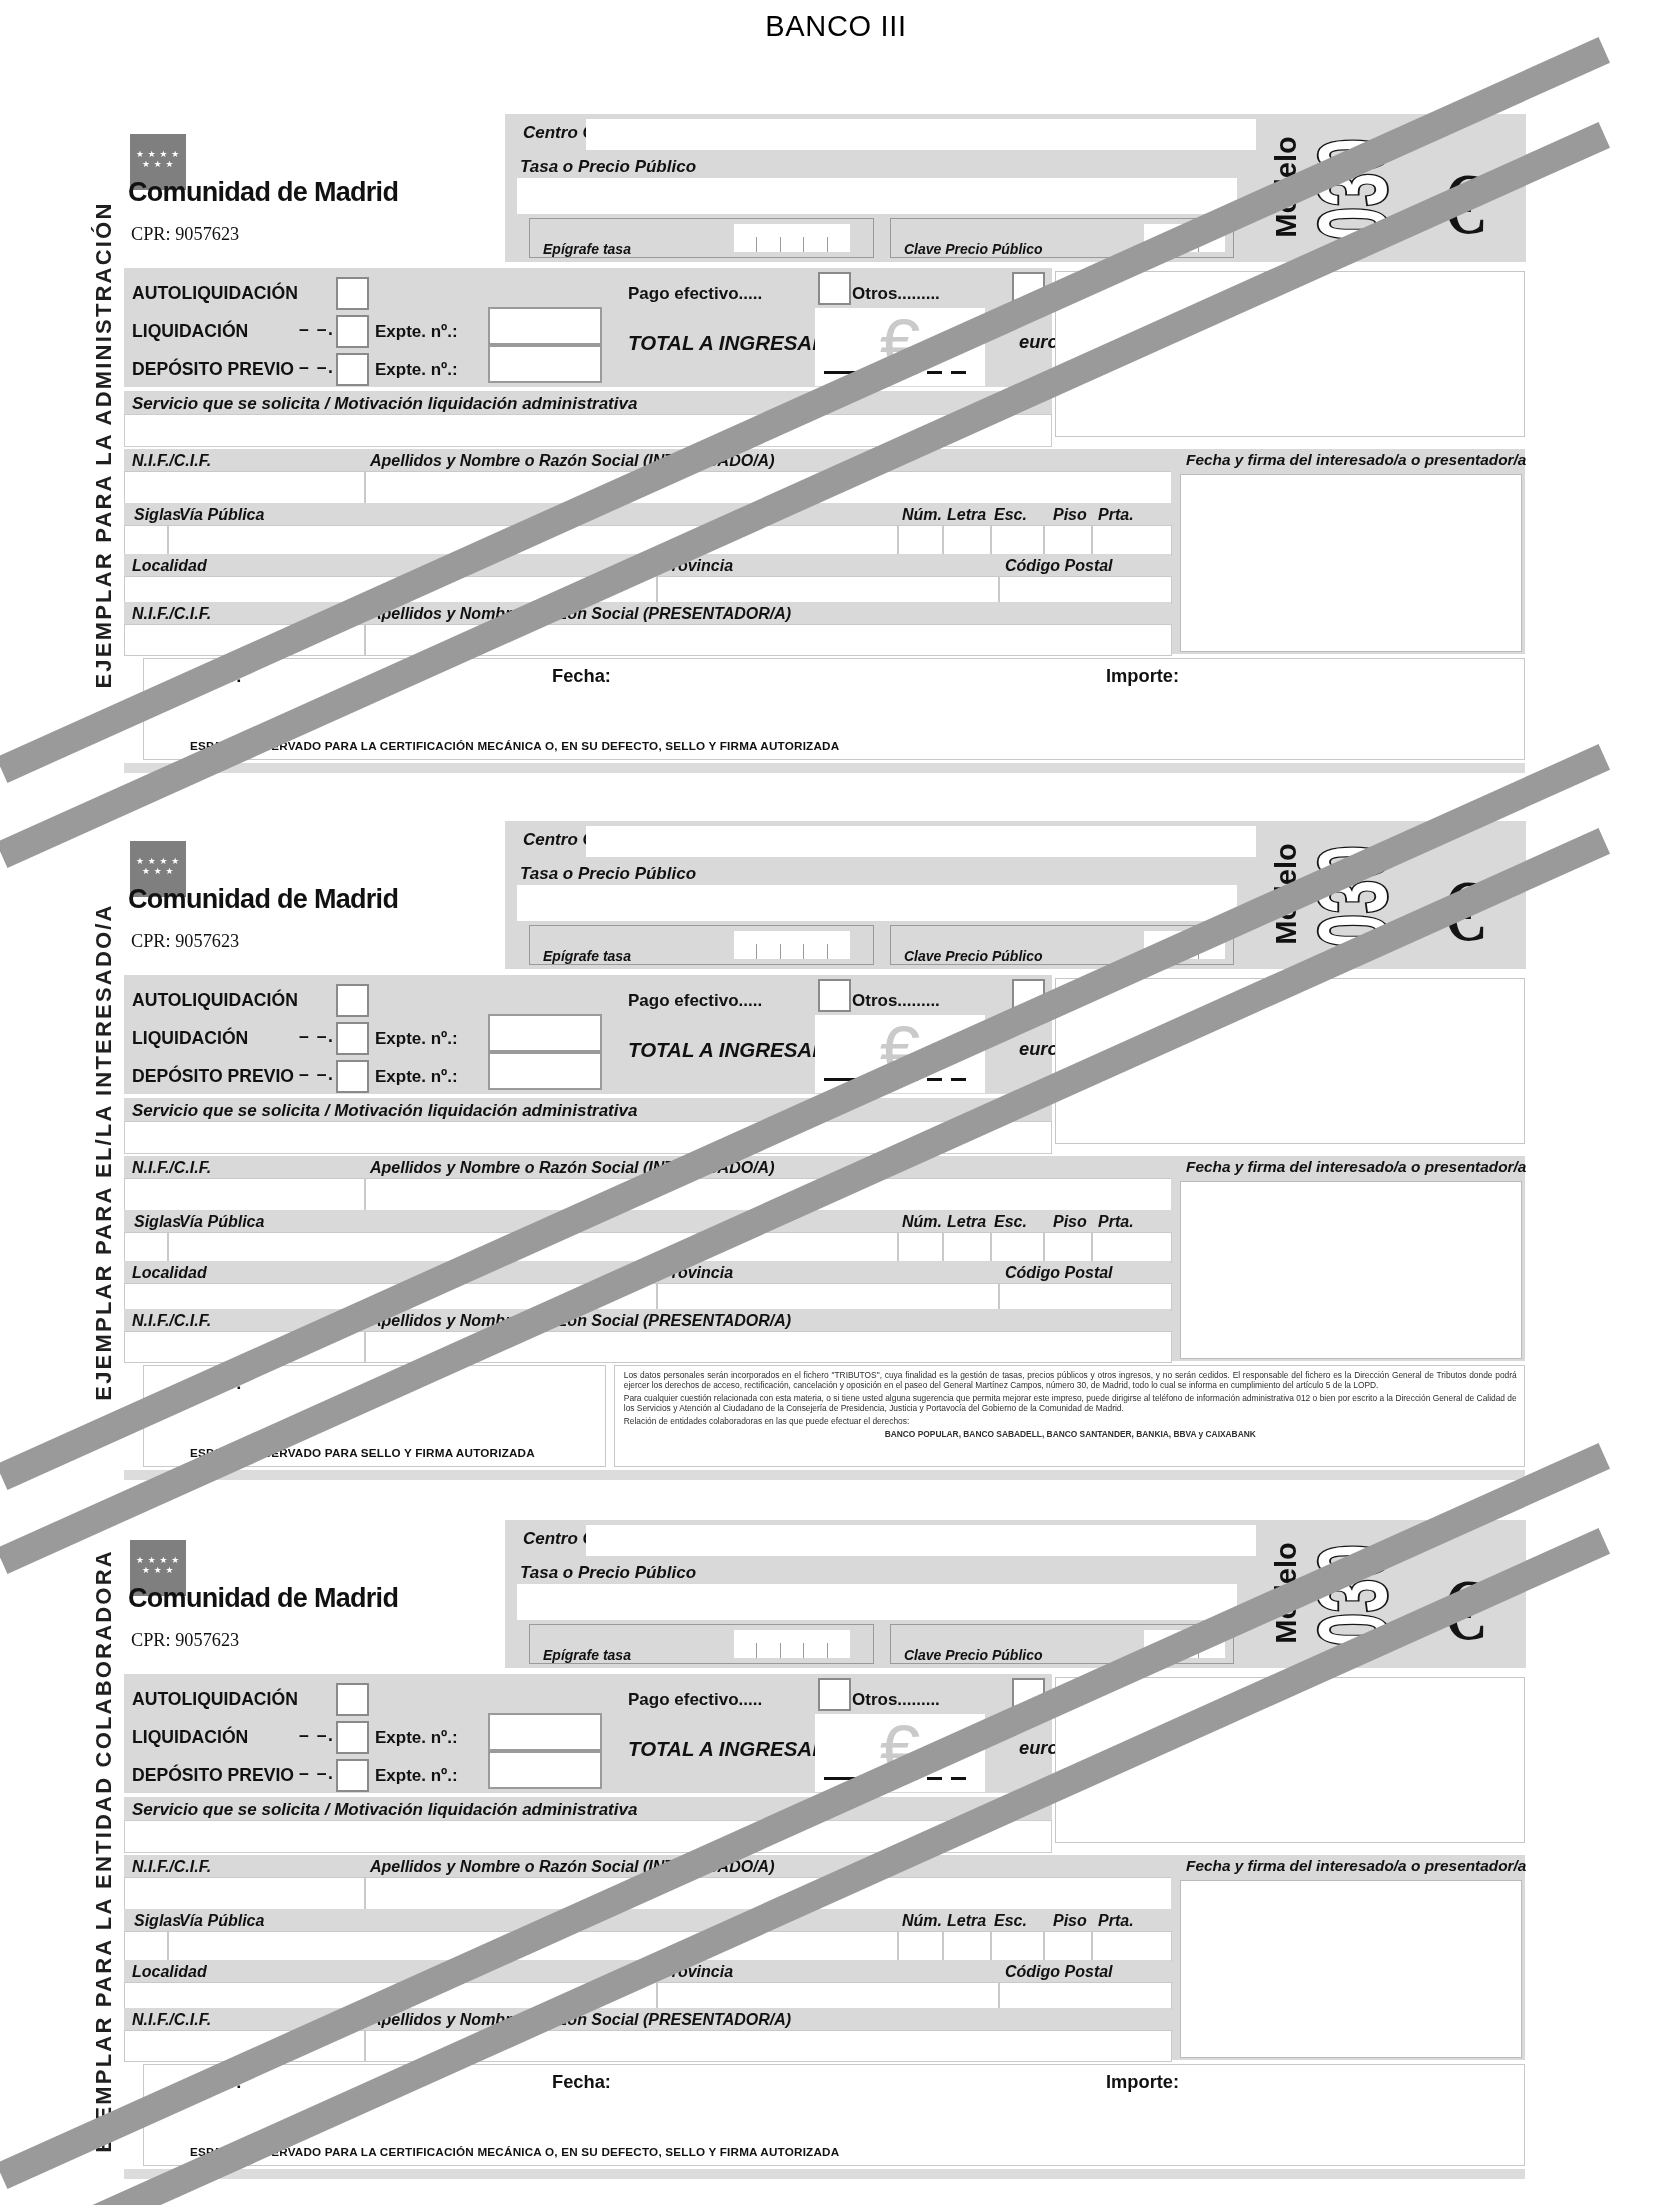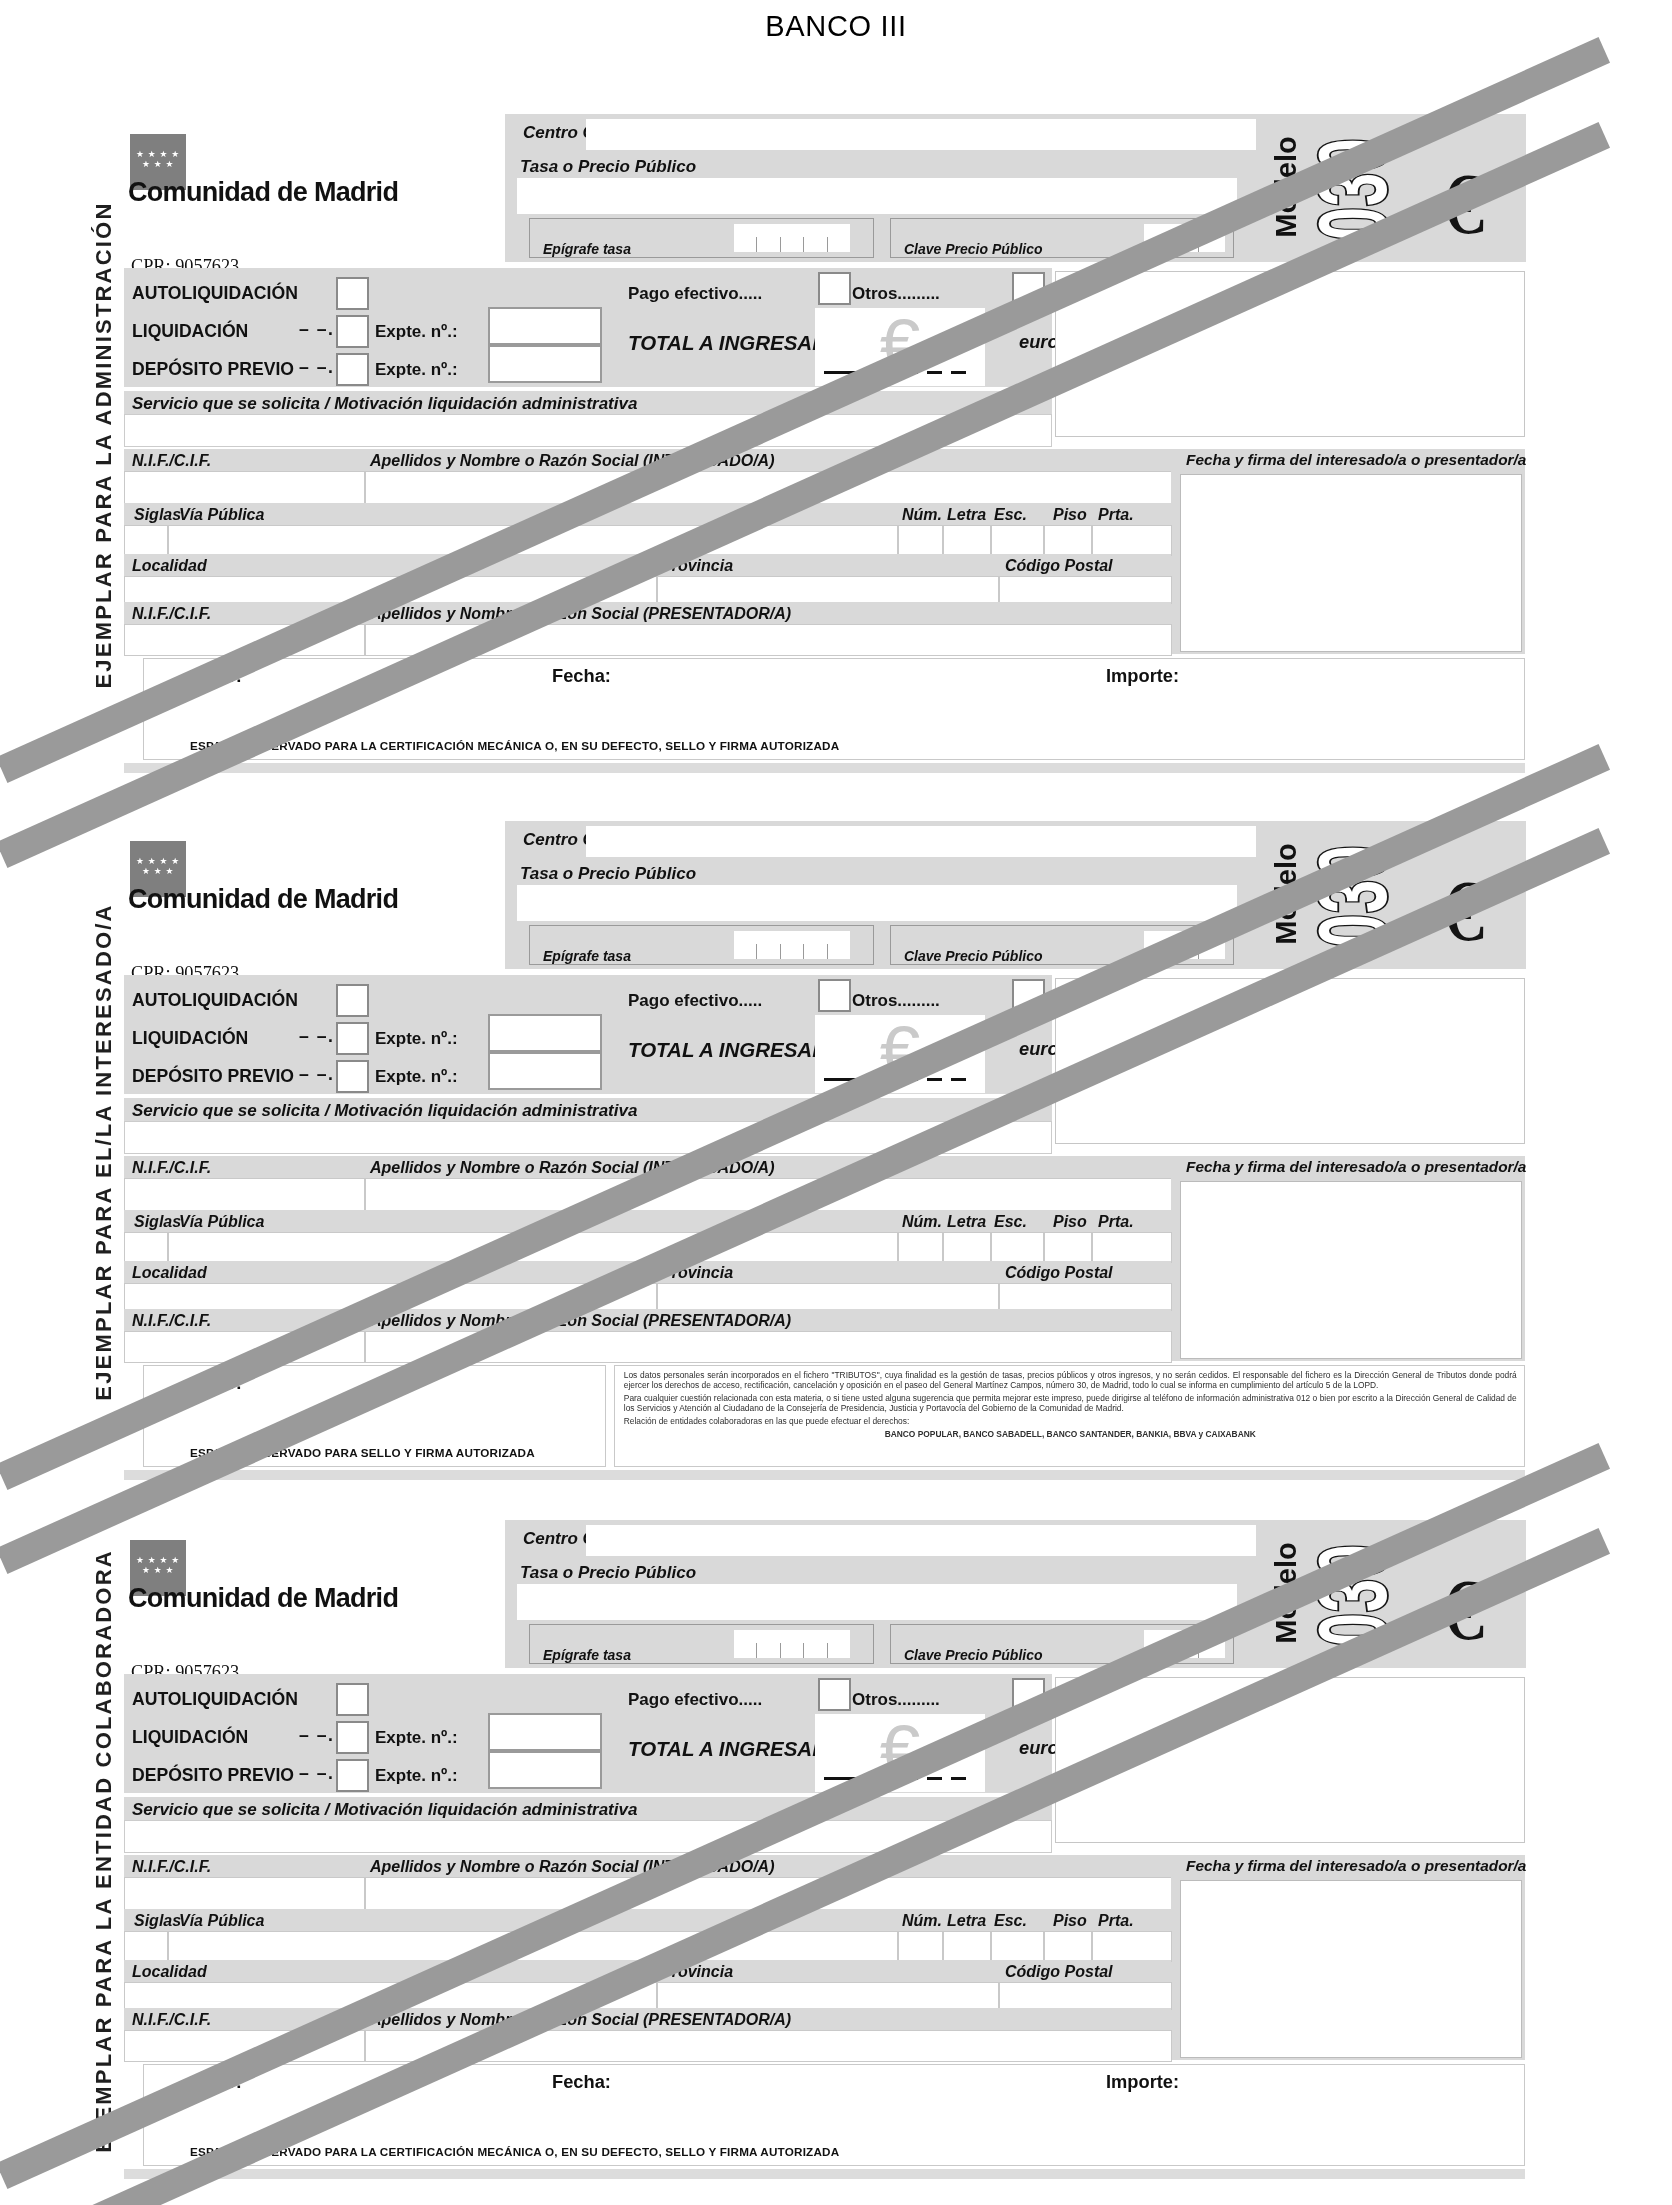--- a/index.html
+++ b/index.html
@@ -8,21 +8,21 @@
   .title{position:absolute;left:50%;top:10.3px;transform:translateX(-50%);
          font-size:29px;letter-spacing:0.7px;color:#000;white-space:nowrap;}
   .form{position:absolute;left:0;width:1672px;height:776px;}
   .copy-label{position:absolute;left:104px;top:445px;transform:translate(-50%,-50%) rotate(-90deg);
               font-weight:bold;font-size:22px;letter-spacing:2.2px;white-space:nowrap;color:#1f1f1f;}
   
   .logo{position:absolute;left:130px;top:134px;width:56px;height:56px;background:#7f7f7f;text-align:center;}
   .logo div{color:#fff;font-size:8.8px;line-height:9.5px;letter-spacing:0.7px;}
   .logo .r1{margin-top:16px;}
   .brand{position:absolute;left:128px;top:177px;font-size:27px;font-weight:bold;letter-spacing:-0.7px;white-space:nowrap;}
-  .cpr{position:absolute;left:131px;top:256px;font-family:"Liberation Serif",serif;font-size:18.3px;}
+  .cpr{position:absolute;left:131px;top:224px;font-family:"Liberation Serif",serif;font-size:18.3px;}
   .hdr-panel{position:absolute;left:505px;top:114px;width:1021px;height:148px;background:#d9d9d9;}
   .flbl{position:absolute;font-style:italic;font-weight:bold;font-size:17px;white-space:nowrap;}
   .blbl{position:absolute;font-weight:bold;font-size:17.6px;white-space:nowrap;}
   .inp{position:absolute;background:#fff;}
   .inp-centro{left:586px;top:119px;width:670px;height:31px;}
   .inp-tasa{left:517px;top:178px;width:720px;height:36px;}
   .codebox{position:absolute;top:218px;height:38px;border:1.5px solid #9a9a9a;}
   .box-epigrafe{left:529px;width:343px;}
   .box-clave{left:890px;width:342px;}
   .codebox .clbl{position:absolute;left:13px;top:22px;font-style:italic;font-weight:bold;font-size:14px;white-space:nowrap;}

